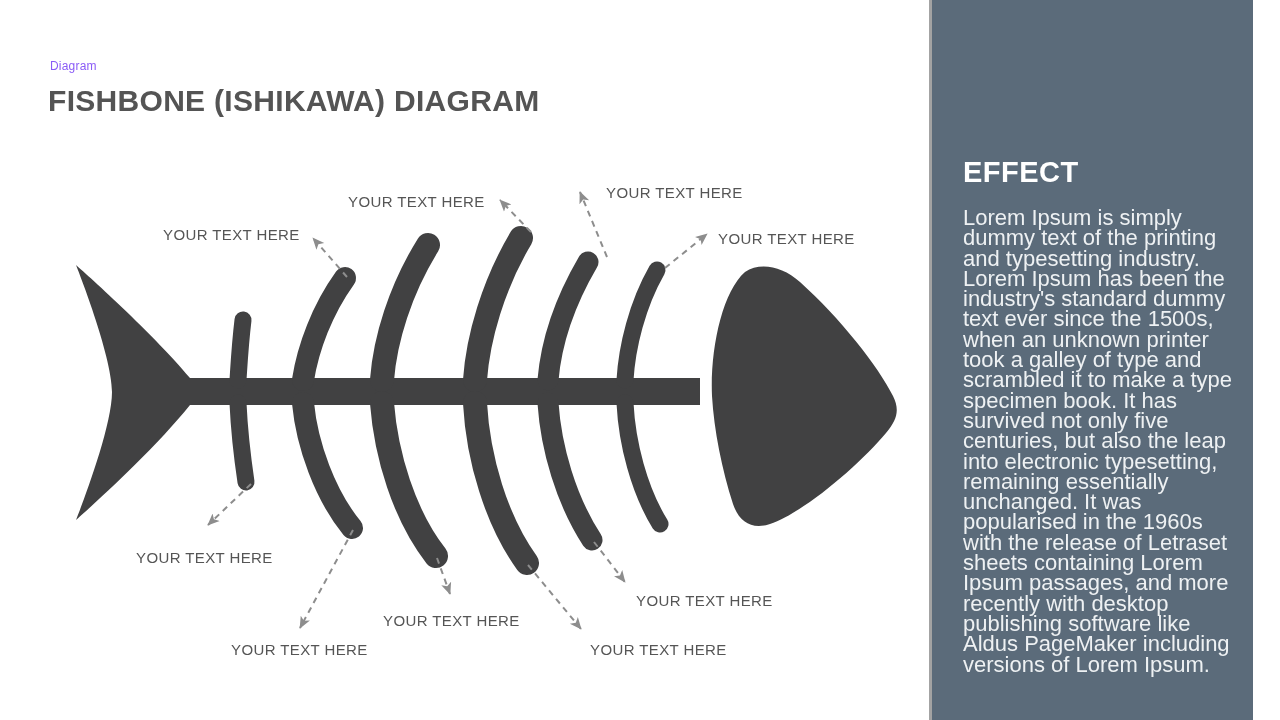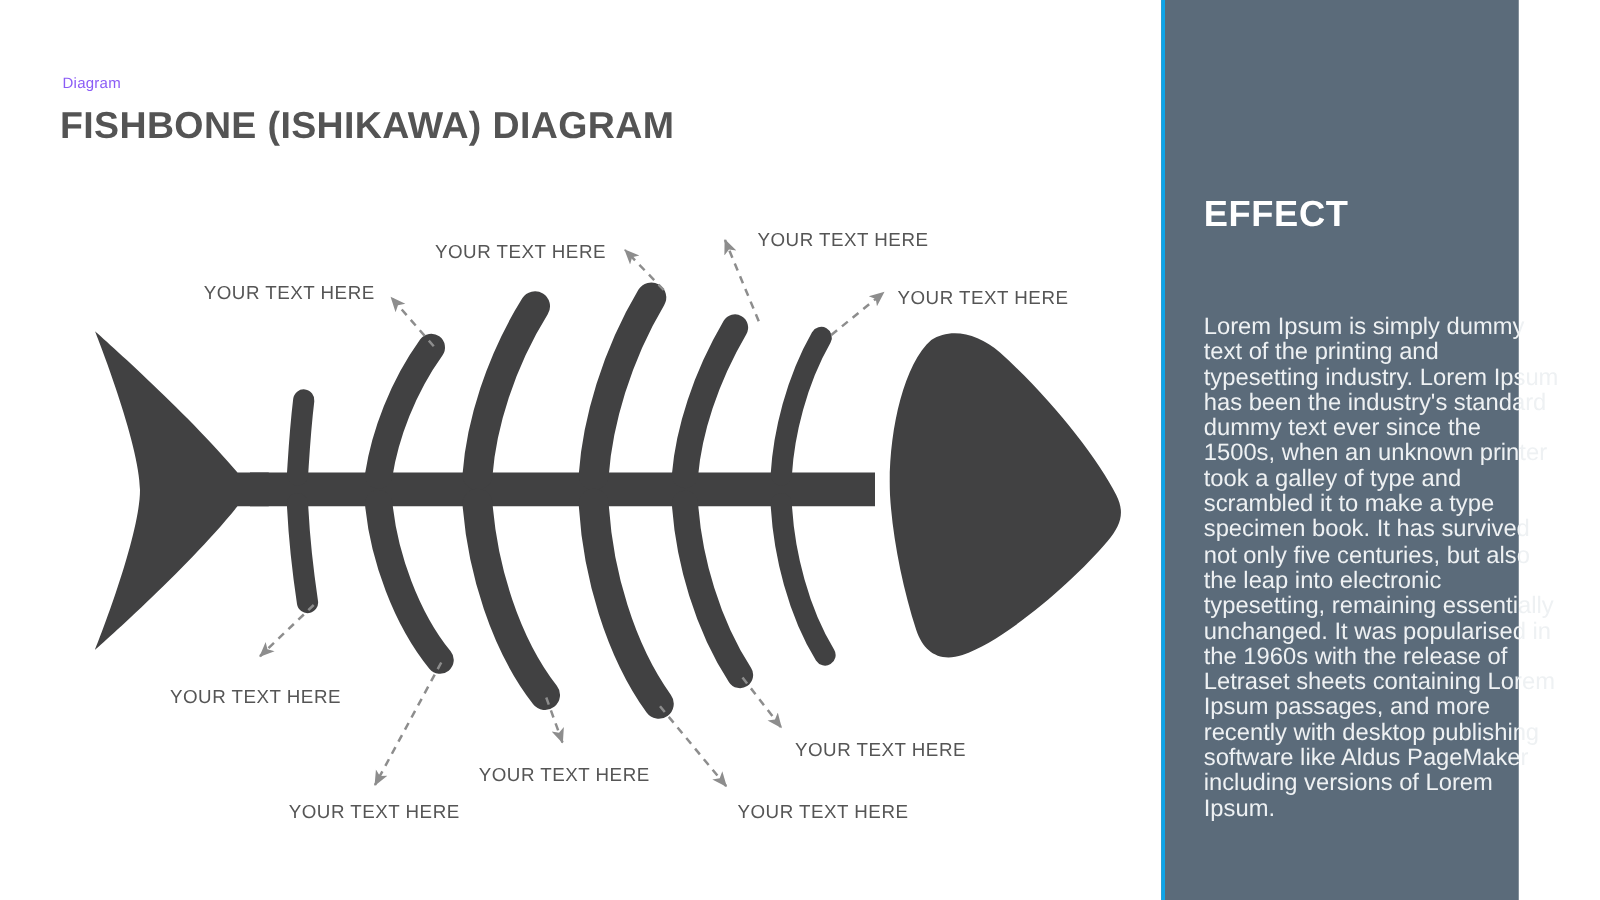--- a/index.html
+++ b/index.html
@@ -47,44 +47,43 @@
     font-size: 16px;
     color: #8a8a8a;
     white-space: nowrap;
   }
 
   
   .side-panel {
     position: absolute;
     left: 929px;
     top: 0;
-    width: 286px;
+    width: 324px;
     height: 720px;
     background: #5b6b7a;
-    border-left: 3px solid #0ea5e9;
+    border-left: 3px solid #a3a3a3;
     box-sizing: border-box;
   }
   .panel-title {
     position: absolute;
     left: 31px;
     top: 156px;
     font-size: 29px;
     font-weight: bold;
     color: #ffffff;
     letter-spacing: 0.5px;
   }
   .panel-body {
     position: absolute;
     left: 31px;
     top: 208px;
     width: 284px;
-    font-size: 19px;
+    font-size: 22px;
     line-height: 20.3px;
     color: #eef1f3;
-    margin-top: 44px;
   }
 
   
   .diagram {
     position: absolute;
     left: 0;
     top: 0;
     width: 929px;
     height: 720px;
   }

